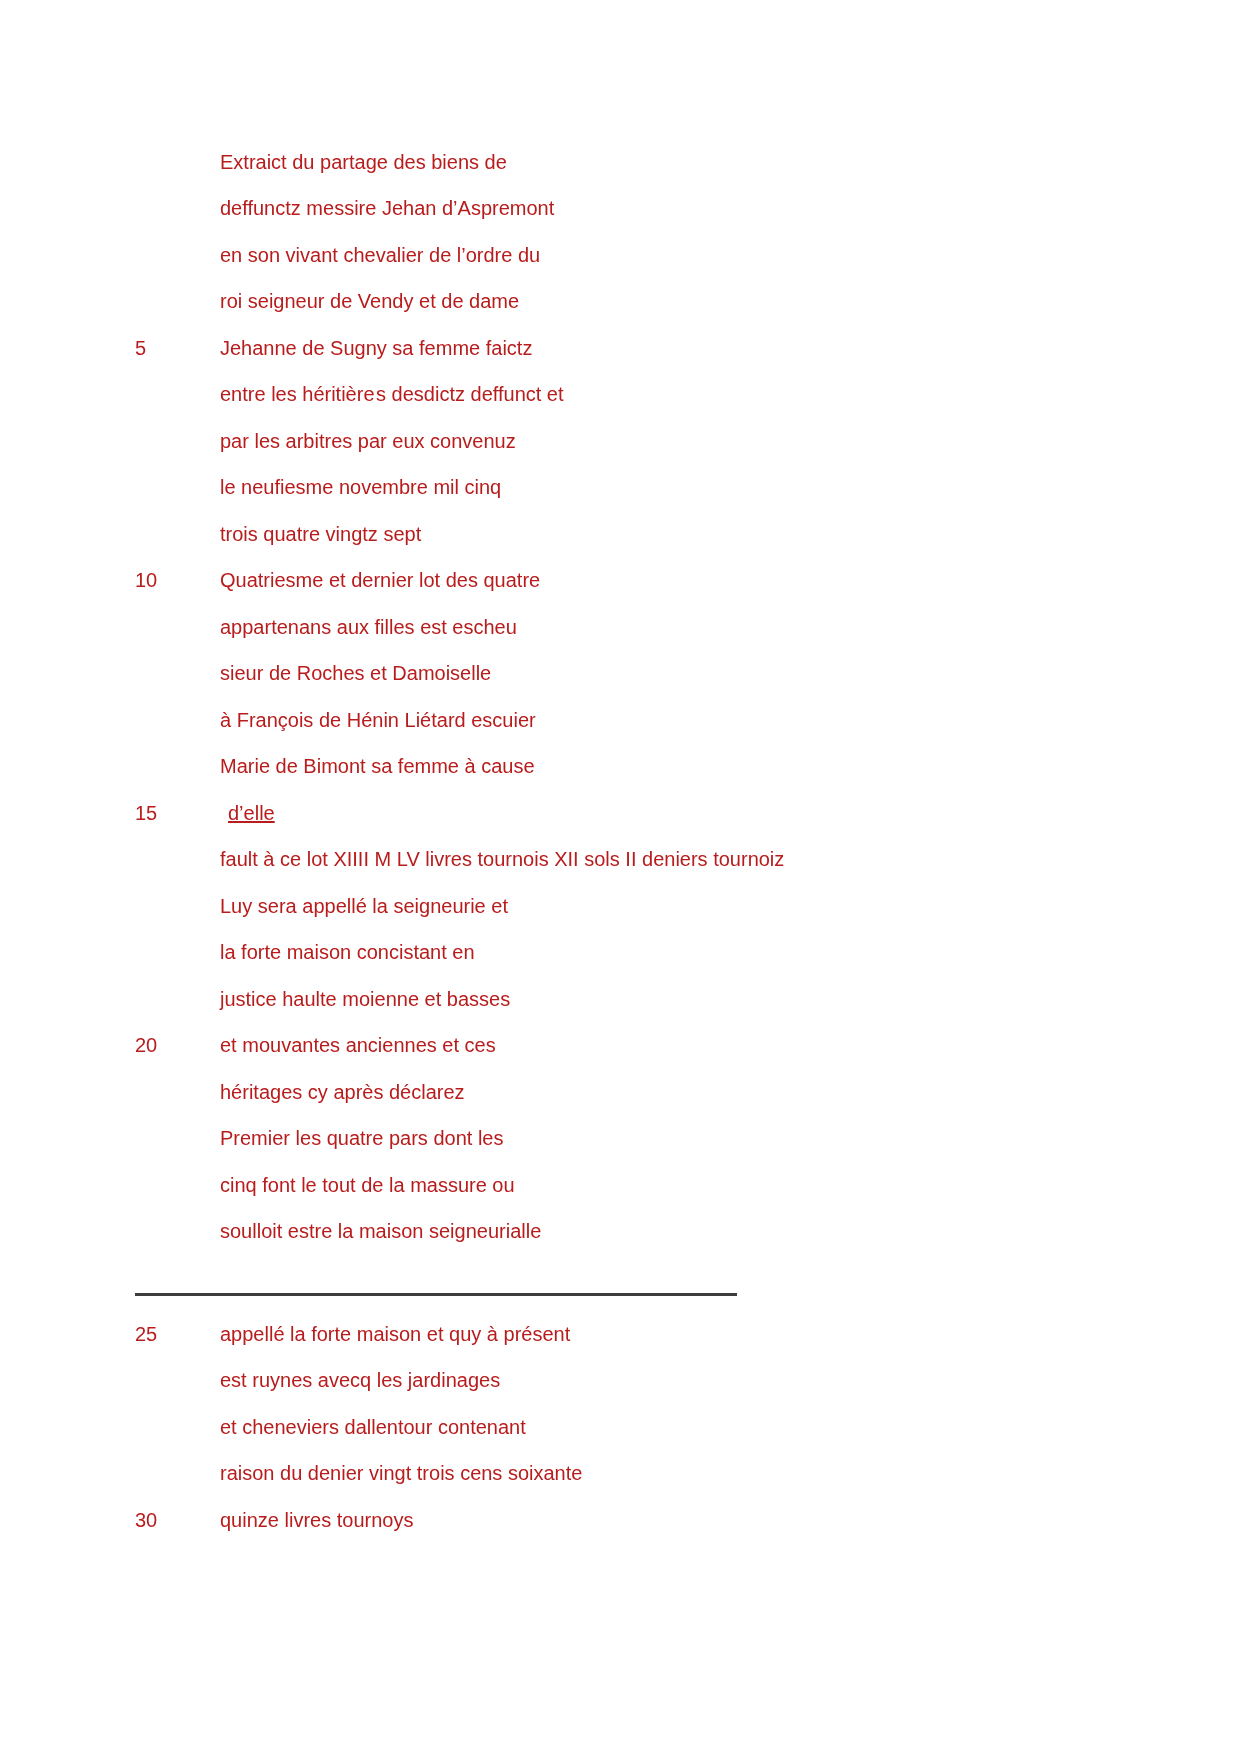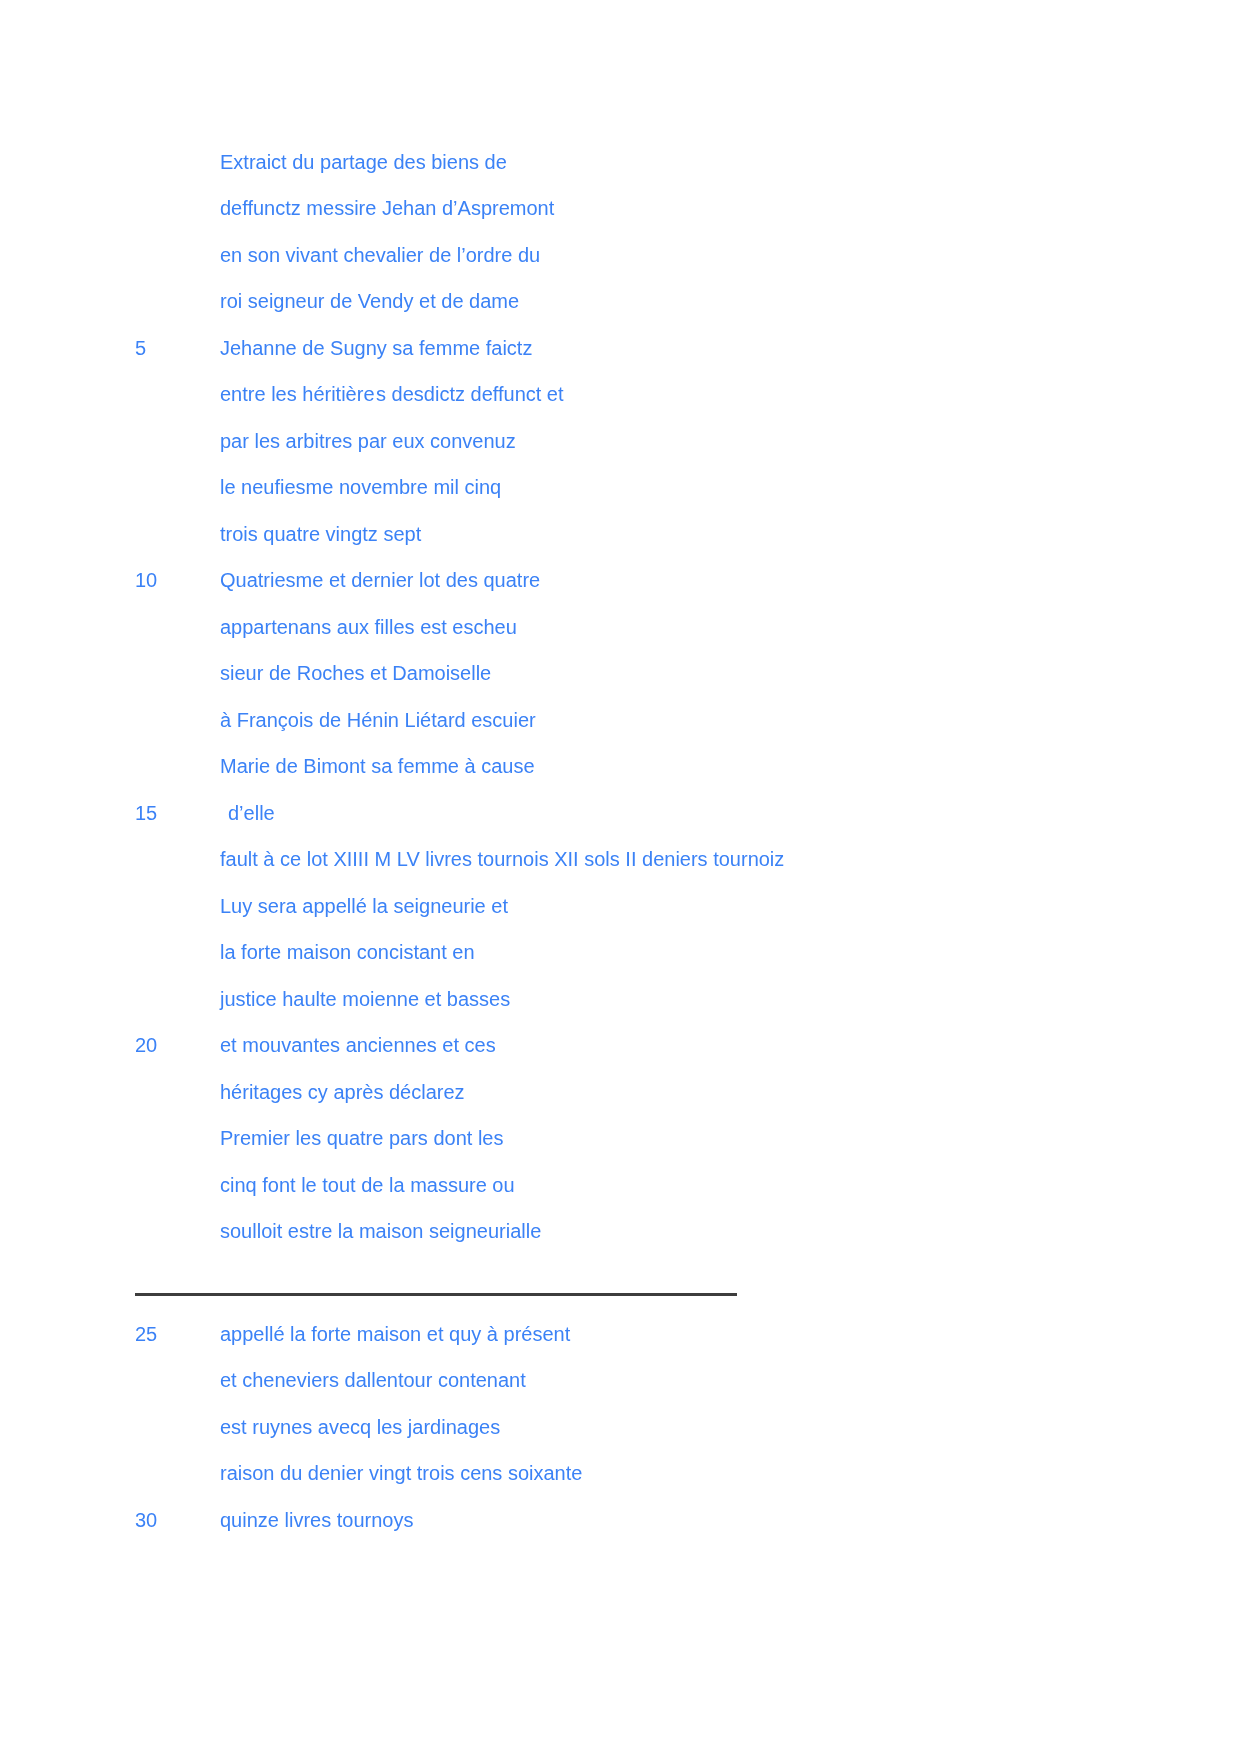--- a/index.html
+++ b/index.html
@@ -7,21 +7,21 @@
     padding: 0;
     background: #ffffff;
   }
   .page {
     position: relative;
     width: 1239px;
     height: 1536px;
     background: #ffffff;
     font-family: "Liberation Sans", "DejaVu Sans", sans-serif;
     font-size: 20px;
-    color: #3b82f6;
+    color: #b91c1c;
     overflow: hidden;
   }
   .content {
     position: absolute;
     left: 135px;
     top: 139px;
     width: 1040px;
   }
   .row {
     display: flex;
@@ -30,20 +30,21 @@
   }
   .num {
     flex: 0 0 85px;
     width: 85px;
   }
   .txt {
     white-space: pre;
   }
   .indent .txt {
     padding-left: 8px;
+    text-decoration: underline;
   }
   .u {
     text-decoration-thickness: 1.5px;
     text-underline-offset: 4px;
   }
   .u2 {
     margin-left: 1.5px;
   }
   .divider {
     width: 602px;
@@ -159,25 +160,25 @@
     </div>
 
     <div class="divider"></div>
 
     <div class="row">
       <span class="num">25</span>
       <span class="txt">appellé la forte maison et quy à présent</span>
     </div>
     <div class="row">
       <span class="num"></span>
-      <span class="txt">et cheneviers dallentour contenant</span>
+      <span class="txt">est ruynes avecq les jardinages</span>
     </div>
     <div class="row">
       <span class="num"></span>
-      <span class="txt">est ruynes avecq les jardinages</span>
+      <span class="txt">et cheneviers dallentour contenant</span>
     </div>
     <div class="row">
       <span class="num"></span>
       <span class="txt">raison du denier vingt trois cens soixante</span>
     </div>
     <div class="row">
       <span class="num">30</span>
       <span class="txt">quinze livres tournoys</span>
     </div>
 

